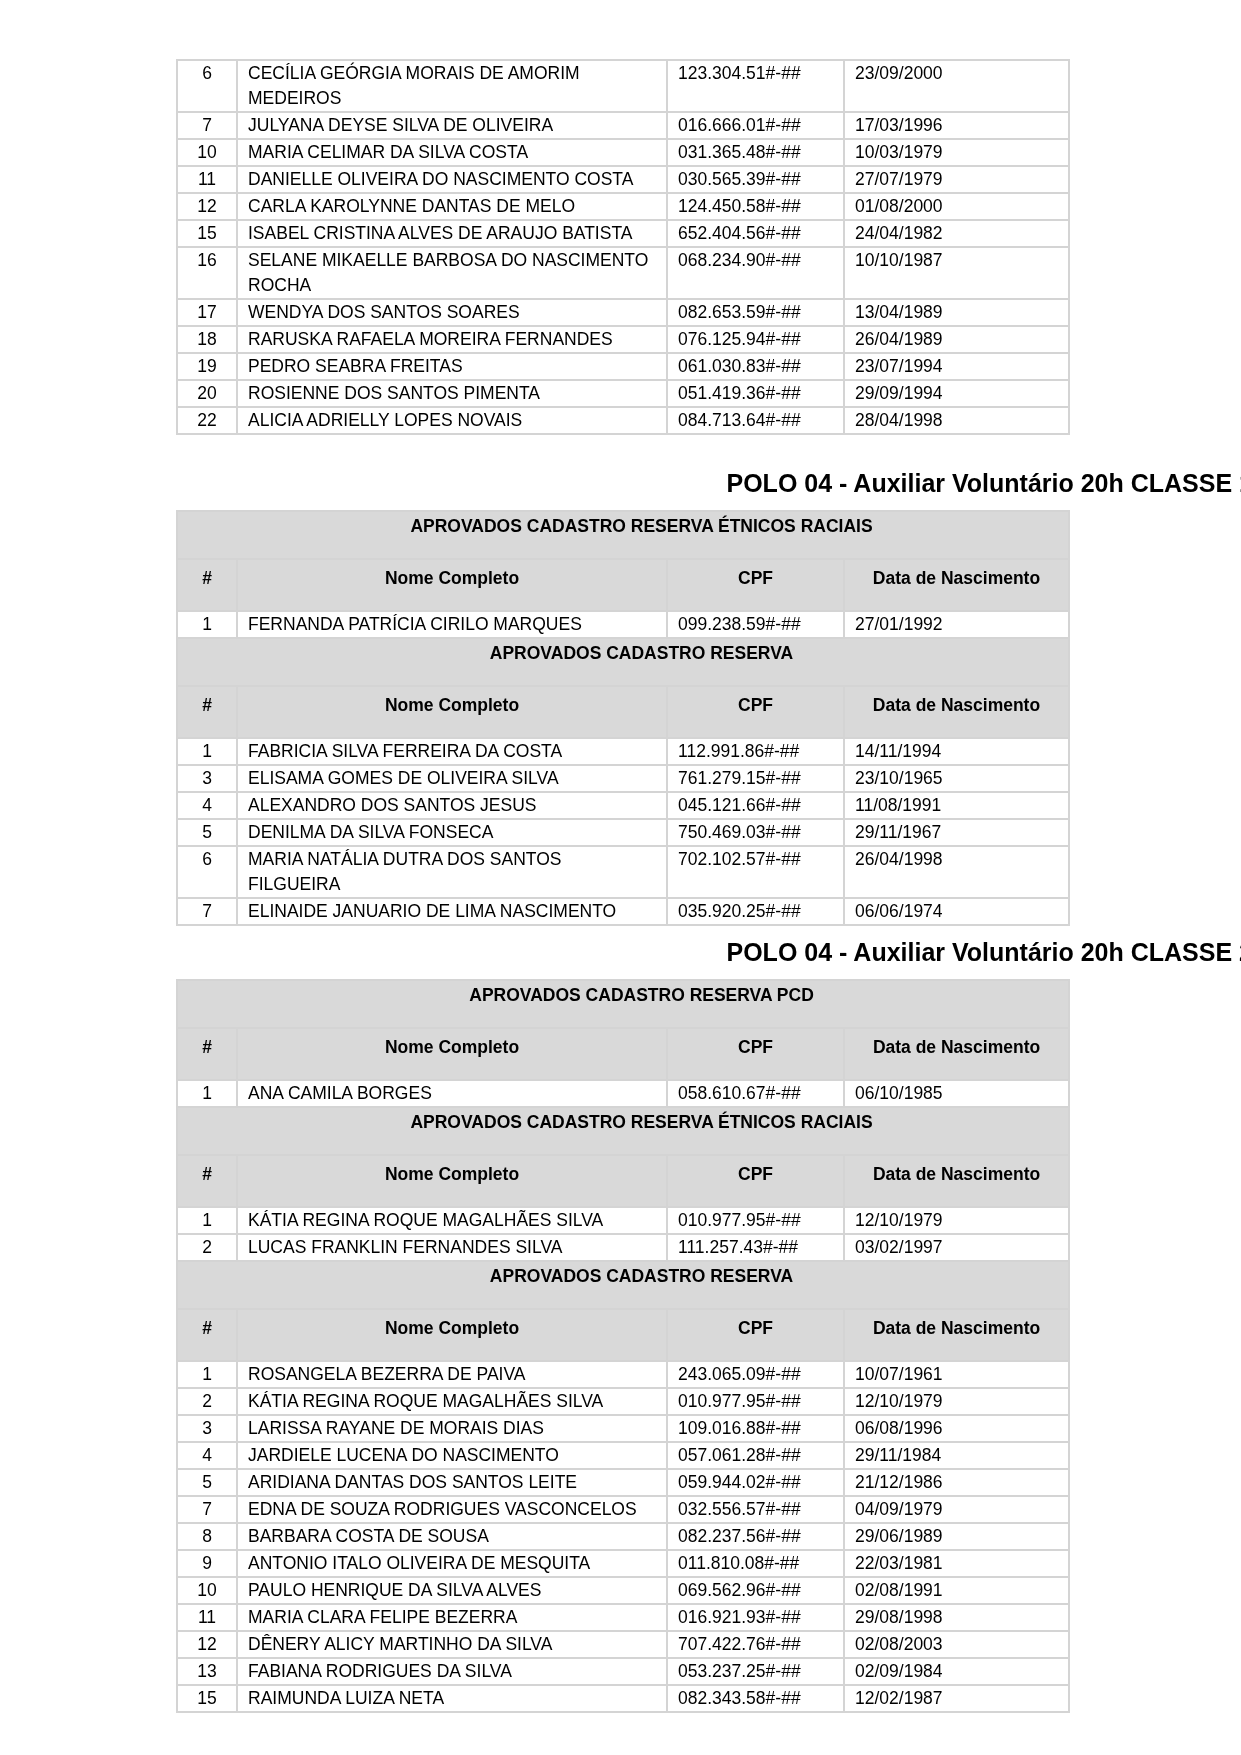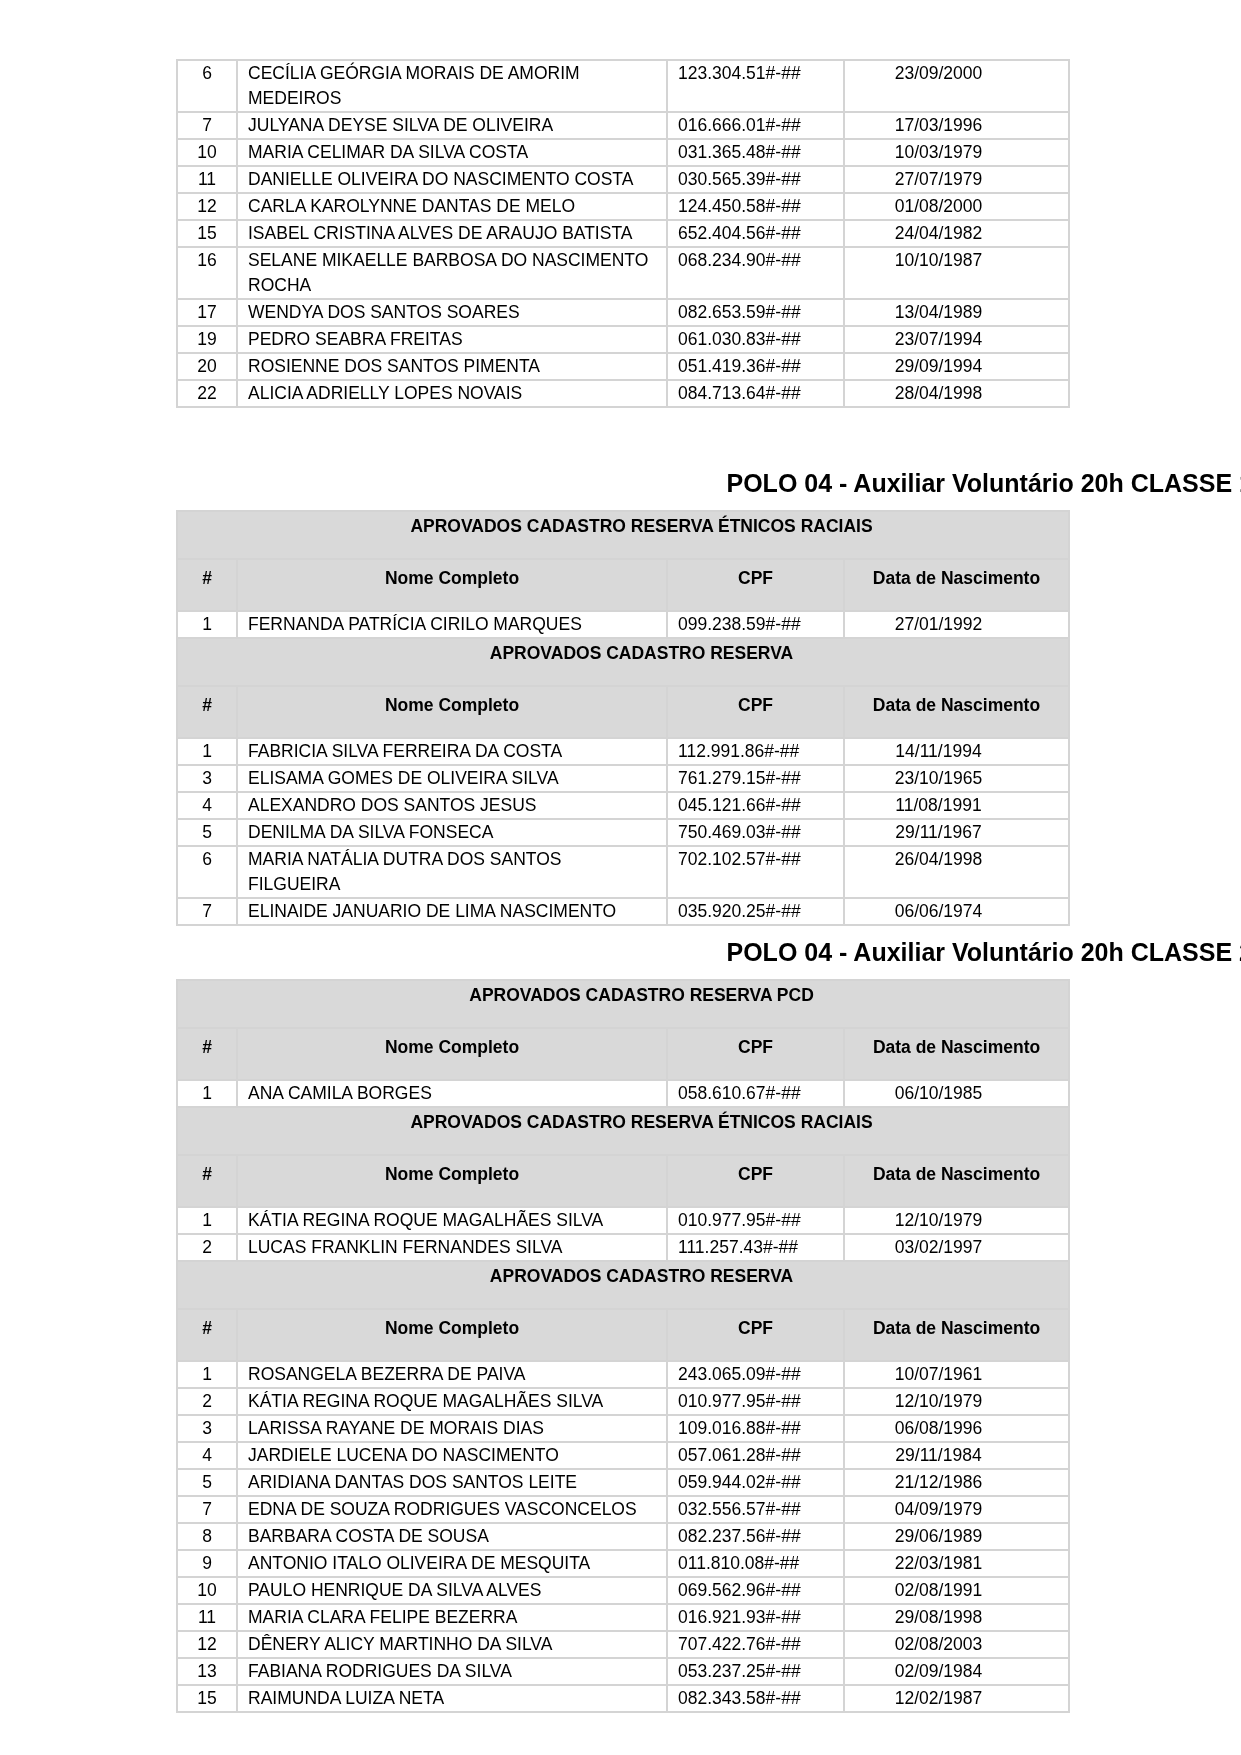--- a/index.html
+++ b/index.html
@@ -16,21 +16,21 @@
   }
   col.c-num { width: 60px; }
   col.c-name { width: 430px; }
   col.c-cpf { width: 177px; }
   col.c-date { width: 225px; }
   td, th {
     border: 2px solid #d4d4d4; padding: 0 10px; vertical-align: top;
     line-height: 25px; font-weight: normal;
   }
   td.num { text-align: center; padding: 0; }
-  td.date { text-align: center; padding-right: 46px; }
+  td.date { text-align: left; padding-right: 46px; }
   tr.data td { height: 25px; }
   tr.group th { background: #d9d9d9; font-weight: bold; text-align: center; height: 44px; vertical-align: top; padding-top: 2px; padding-left: 47px; }
   tr.head th { background: #d9d9d9; font-weight: bold; text-align: center; height: 44px; vertical-align: top; padding-top: 6px; }
   tr.head th.date-h { }
   h2 {
     position: absolute; left: 0; width: 1241px; margin: 12px;
     text-align: right; font-size: 25px; font-weight: bold;
     font-family: "Liberation Sans", sans-serif;
   }
 </style>
@@ -89,20 +89,26 @@
           <td class="cpf">068.234.90#-##</td>
           <td class="date">10/10/1987</td>
         </tr>
         <tr class="data">
           <td class="num">17</td>
           <td class="name">WENDYA DOS SANTOS SOARES</td>
           <td class="cpf">082.653.59#-##</td>
           <td class="date">13/04/1989</td>
         </tr>
         <tr class="data">
+          <td class="num">18</td>
+          <td class="name">RARUSKA RAFAELA MOREIRA FERNANDES</td>
+          <td class="cpf">076.125.94#-##</td>
+          <td class="date">26/04/1989</td>
+        </tr>
+        <tr class="data">
           <td class="num">19</td>
           <td class="name">PEDRO SEABRA FREITAS</td>
           <td class="cpf">061.030.83#-##</td>
           <td class="date">23/07/1994</td>
         </tr>
         <tr class="data">
           <td class="num">20</td>
           <td class="name">ROSIENNE DOS SANTOS PIMENTA</td>
           <td class="cpf">051.419.36#-##</td>
           <td class="date">29/09/1994</td>

